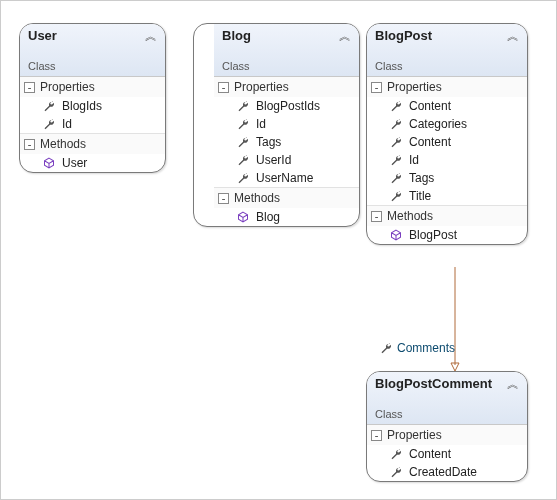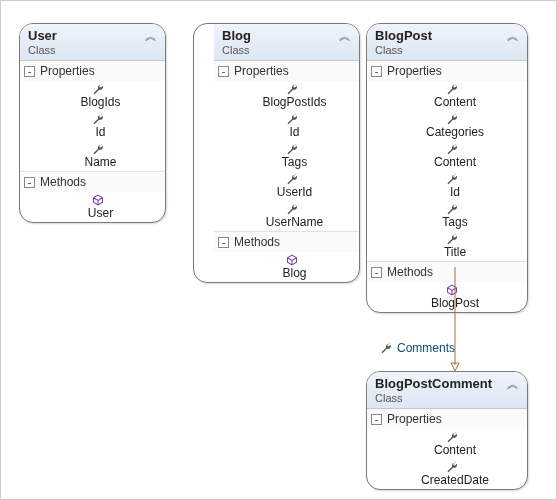--- a/index.html
+++ b/index.html
@@ -33,21 +33,21 @@
     border-bottom: 1px solid #c8c8c8;
   }
   .class-title {
     font-weight: bold;
     font-size: 13px;
     color: #222;
   }
   .class-subtitle {
     font-size: 11px;
     color: #555;
-    margin-top: 1px;
+    margin-top: 17px;
   }
   .chevron-up {
     font-size: 12px;
     color: #666;
     line-height: 1;
     padding: 2px;
     cursor: pointer;
   }
   .section-header {
     display: flex;
@@ -71,21 +71,20 @@
     line-height: 7px;
     color: #444;
     font-family: monospace;
   }
   .member {
     display: flex;
     align-items: center;
     padding: 2px 6px 2px 22px;
     font-size: 12px;
     color: #222;
-    flex-direction: column;
   }
   .member-icon {
     width: 14px;
     height: 12px;
     margin-right: 6px;
     display: inline-flex;
     align-items: center;
     justify-content: center;
   }
   .member-icon svg { display: block; }
@@ -137,28 +136,20 @@
       <span>BlogIds</span>
     </div>
     <div class="member">
       <span class="member-icon">
         <svg width="12" height="12" viewBox="0 0 16 16">
           <path fill="#555" d="M13.4 2.6a4 4 0 0 0-5.3 5L2 13.7l1.3 1.3 6.1-6.1a4 4 0 0 0 5-5.3l-2.5 2.5-1.8-.4-.4-1.8 2.7-2.3z"></path>
         </svg>
       </span>
       <span>Id</span>
     </div>
-    <div class="member">
-      <span class="member-icon">
-        <svg width="12" height="12" viewBox="0 0 16 16">
-          <path fill="#555" d="M13.4 2.6a4 4 0 0 0-5.3 5L2 13.7l1.3 1.3 6.1-6.1a4 4 0 0 0 5-5.3l-2.5 2.5-1.8-.4-.4-1.8 2.7-2.3z"></path>
-        </svg>
-      </span>
-      <span>Name</span>
-    </div>
     <div class="section-header section-sep">
       <span class="collapse-icon">-</span>
       <span>Methods</span>
     </div>
     <div class="member">
       <span class="method-icon">
         <svg width="12" height="12" viewBox="0 0 16 16">
           <path fill="none" stroke="#7a3fbf" stroke-width="1.4" d="M8 1.5 14 5v6l-6 3.5L2 11V5z M2 5l6 3.5L14 5 M8 8.5V14.5"></path>
         </svg>
       </span>

